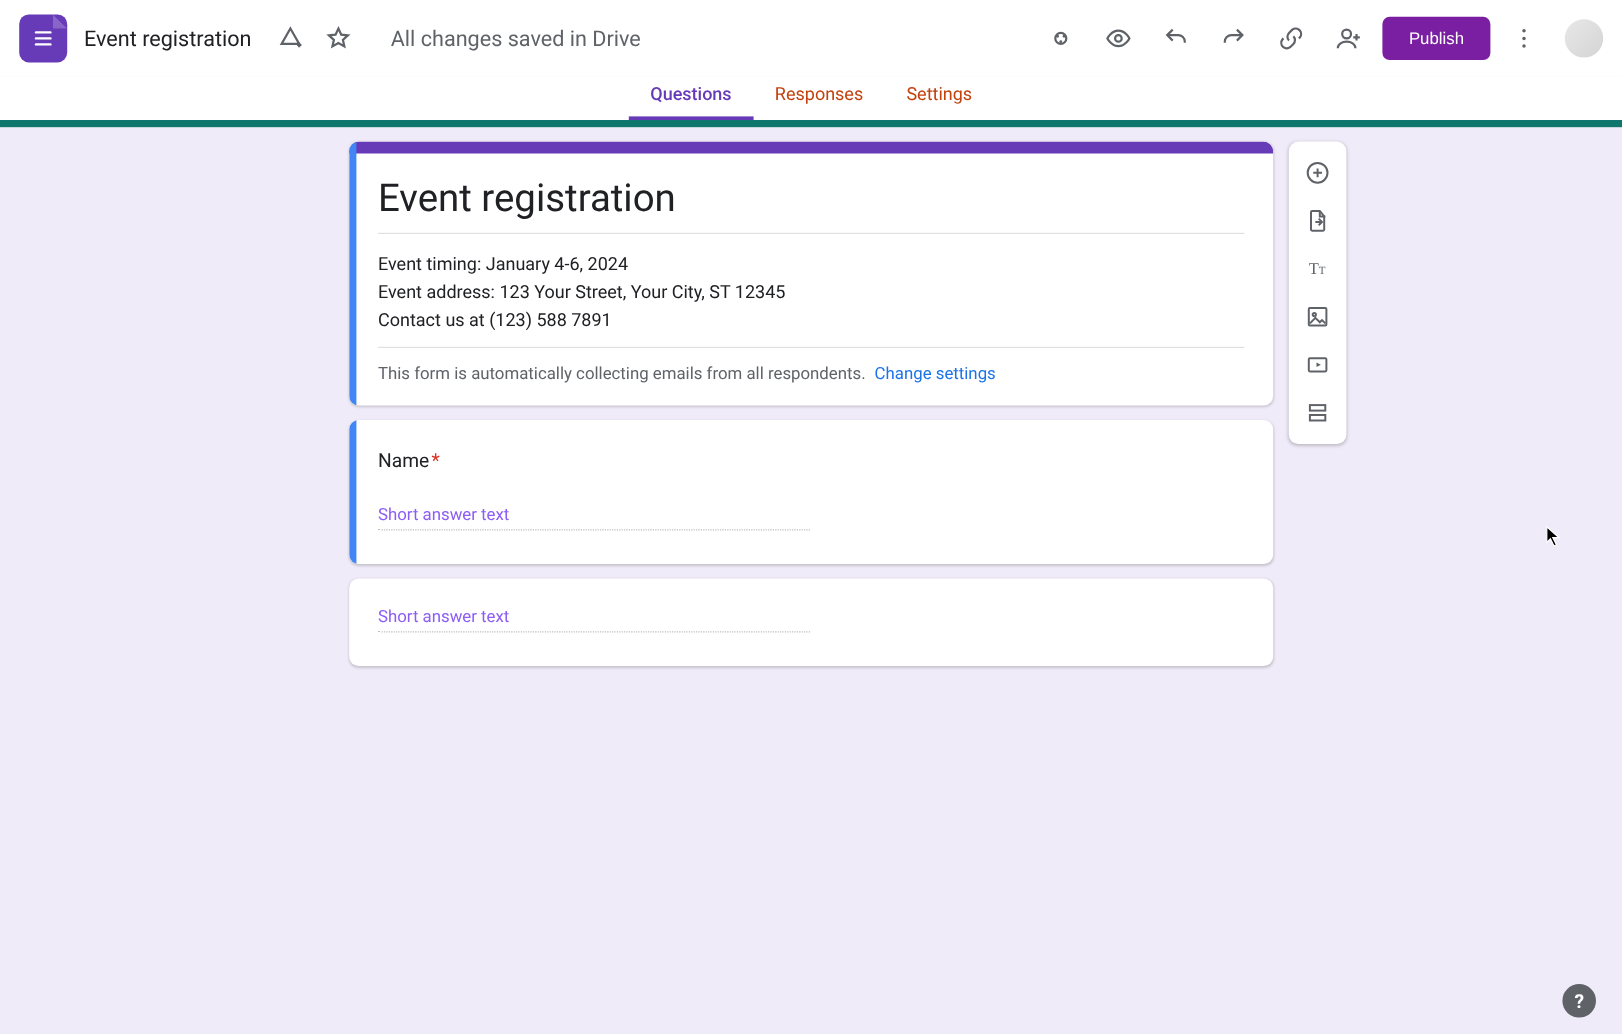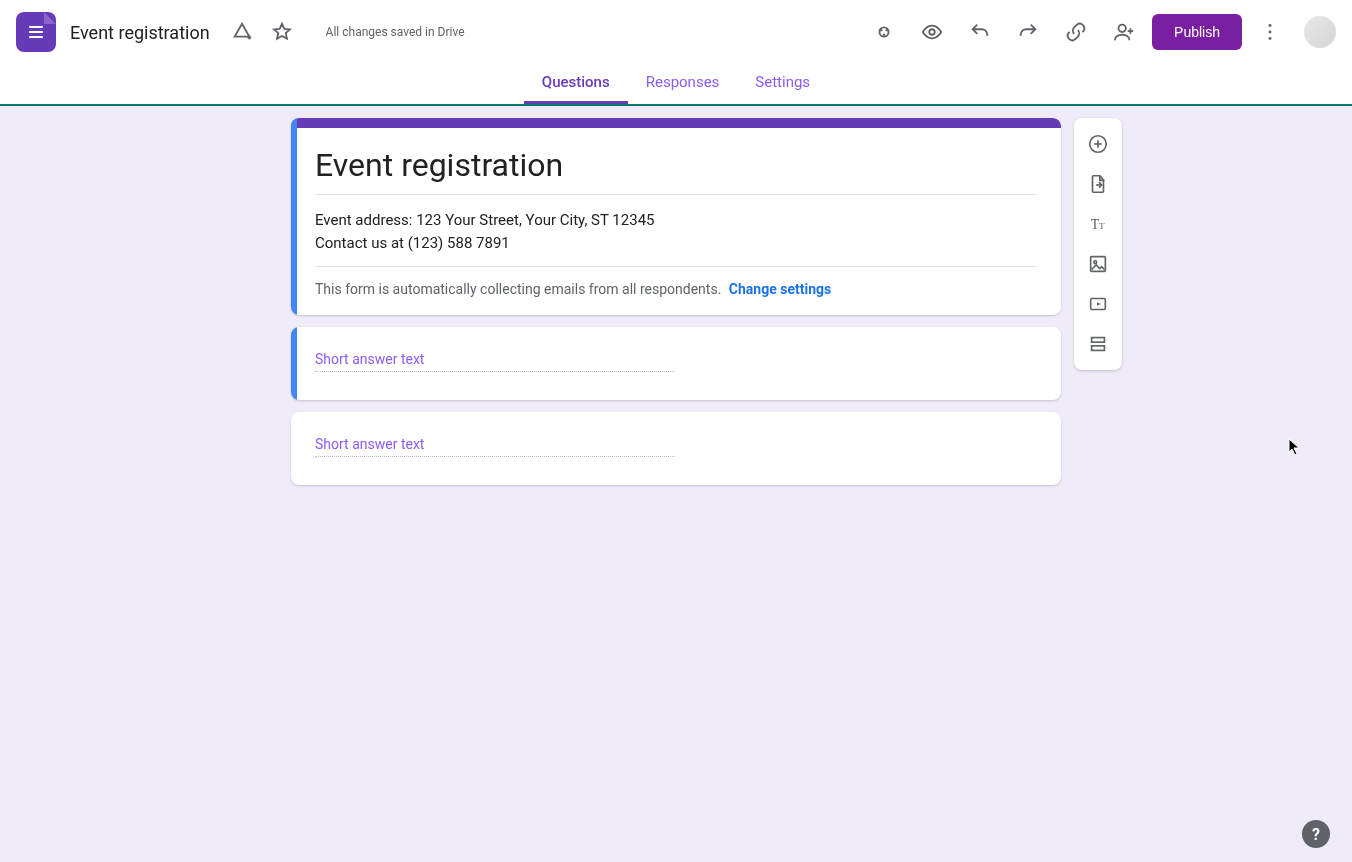--- a/index.html
+++ b/index.html
@@ -53,21 +53,21 @@
   width:40px; height:40px;
   border:none; background:none;
   border-radius:50%;
   display:flex; align-items:center; justify-content:center;
   cursor:pointer;
   color:#5f6368;
 }
 .icon-btn svg { width:22px; height:22px; fill:none; stroke:#5f6368; stroke-width:2; }
 .star-btn svg { fill:none; stroke:#5f6368; }
 .save-status {
-  font-size: 12px;
+  font-size: 18px;
   color:#5f6368;
   margin-left: 24px;
 }
 .topbar-spacer { flex:1; }
 .topbar-right { display:flex; align-items:center; gap:8px; }
 .publish-btn {
   background:#7b1fa2;
   color:#fff;
   border:none;
   border-radius:6px;
@@ -80,26 +80,26 @@
   width:32px; height:32px; border-radius:50%;
   background: linear-gradient(135deg,#e8e8e8,#d4d4d4);
   margin-left:6px;
 }
 .tabs {
   background:#fff;
   height:42px;
   display:flex;
   justify-content:center;
   align-items:flex-end;
-  border-bottom:2px solid #0f766e;
+  border-bottom:6px solid #0f766e;
 }
 .tab {
   padding: 0 18px 10px 18px;
   font-size:15px;
-  color:#8b5cf6;
+  color:#c2410c;
   cursor:pointer;
   border-bottom:3px solid transparent;
 }
 .tab.active {
   color:#673ab7;
   font-weight:500;
   border-bottom-color:#673ab7;
 }
 .canvas {
   padding-top: 12px;
@@ -145,21 +145,21 @@
   border-bottom:1px solid #e0e0e0;
 }
 .collect-row {
   padding-top:14px;
   font-size:14px;
   color:#5f6368;
 }
 .collect-row a {
   color:#1a73e8;
   text-decoration:none;
-  font-weight:700;
+  font-weight:400;
   margin-left:4px;
 }
 .question-card .q-content {
   padding: 24px 24px 28px 24px;
 }
 .q-title {
   font-size:16px;
   color:#202124;
   margin-bottom:28px;
 }
@@ -302,33 +302,37 @@
 
 <div class="canvas">
   <div class="form-column">
 
     <div class="card header-card">
       <div class="top-strip"></div>
       <div class="left-strip"></div>
       <div class="header-content">
         <div class="form-title">Event registration</div>
         <div class="form-desc">
+          <div>Event timing: January 4-6, 2024</div>
           <div>Event address: 123 Your Street, Your City, ST 12345</div>
           <div>Contact us at (123) 588 7891</div>
         </div>
         <div class="collect-row">
           <span>This form is automatically collecting emails from all respondents.</span>
           <a href="#">Change settings</a>
         </div>
       </div>
     </div>
 
     <div class="card question-card">
       <div class="left-strip"></div>
       <div class="q-content">
+        <div class="q-title">
+          <span>Name</span><span class="req-star">*</span>
+        </div>
         <div class="short-answer">Short answer text</div>
       </div>
     </div>
 
     <div class="card question-card">
       <div class="q-content">
         <div class="short-answer">Short answer text</div>
       </div>
     </div>
 

